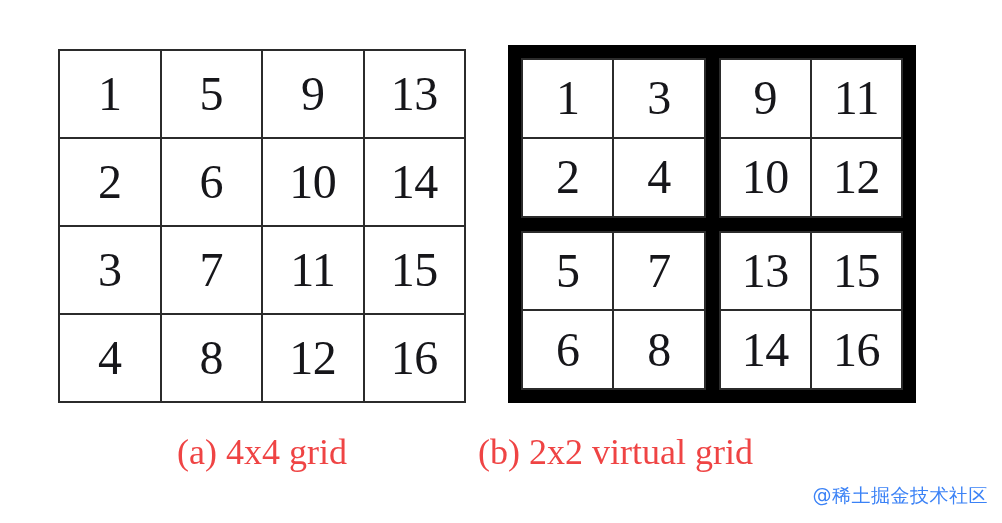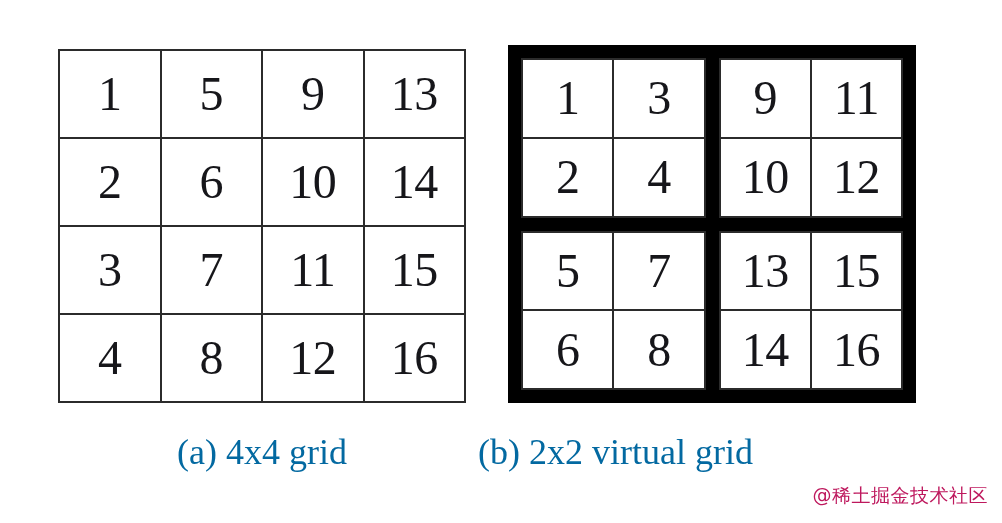--- a/index.html
+++ b/index.html
@@ -83,21 +83,21 @@
     align-items: center;
     justify-content: center;
   }
 
   
   .caption {
     position: absolute;
     top: 432px;
     font-family: "Liberation Serif", "DejaVu Serif", serif;
     font-size: 36px;
-    color: #0369a1;
+    color: #ef4444;
     white-space: nowrap;
     line-height: 1.15;
   }
   .caption-a {
     left: 0;
     width: 524px;
     text-align: center;
   }
   .caption-b {
     left: 478px;
@@ -108,21 +108,21 @@
     margin-right: 9px;
   }
 
   
   .watermark {
     position: absolute;
     right: 14px;
     bottom: 14px;
     font-family: "DejaVu Sans", "Liberation Sans", sans-serif;
     font-size: 19px;
-    color: #be185d;
+    color: #3b82f6;
     letter-spacing: 0.5px;
     white-space: nowrap;
     user-select: none;
   }
 </style>
 </head>
 <body>
 
 <div id="figure-root">
 

